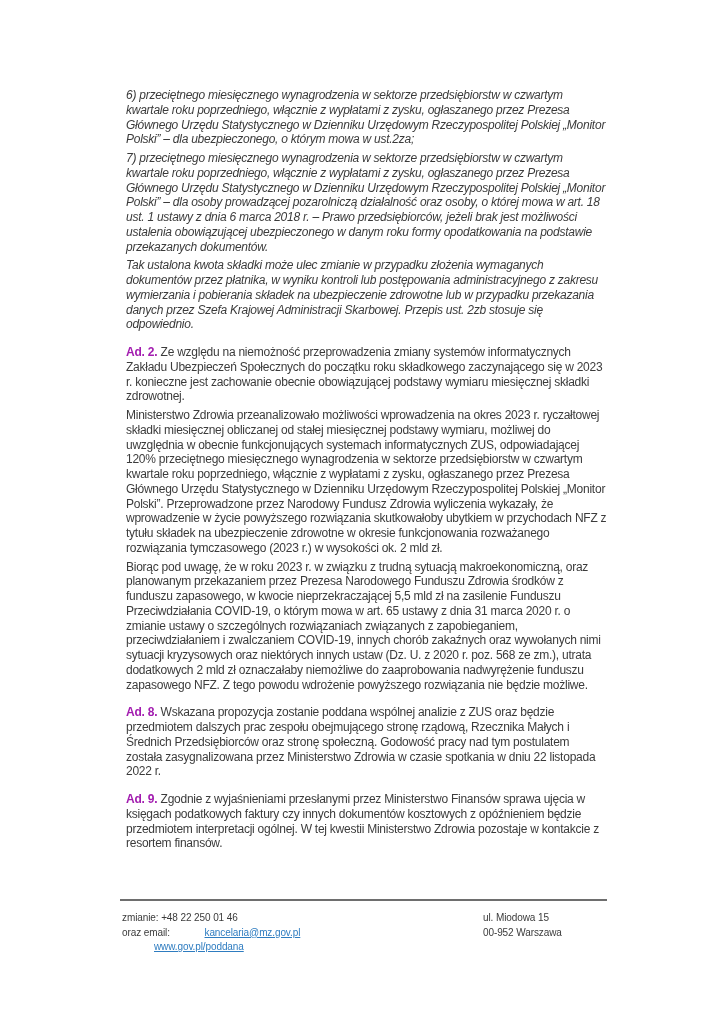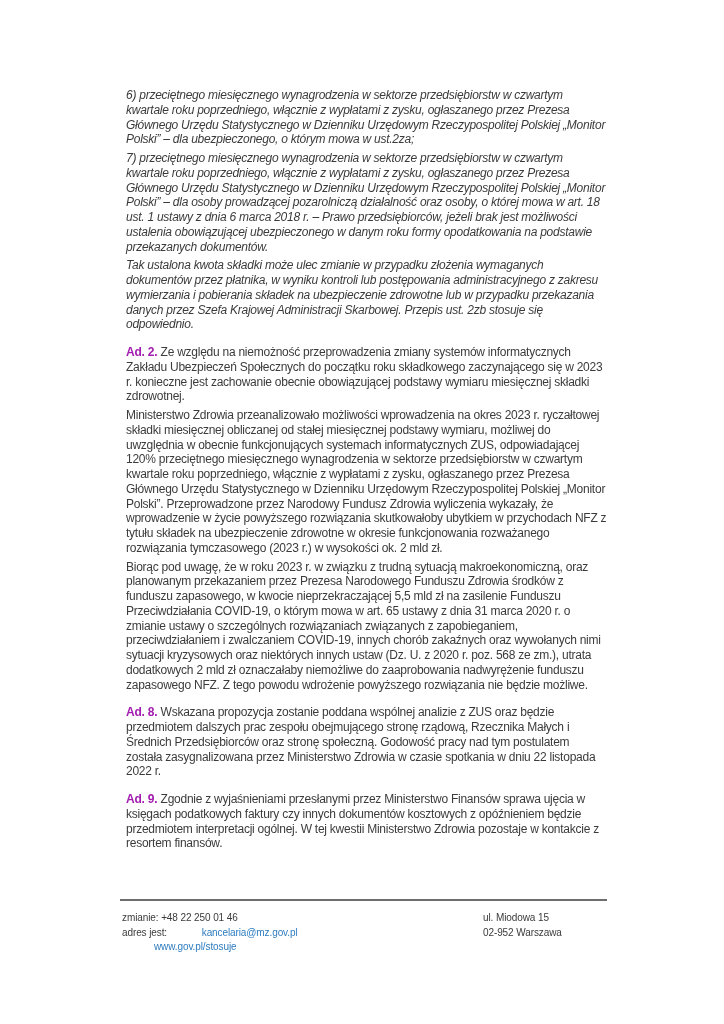--- a/index.html
+++ b/index.html
@@ -55,20 +55,21 @@
     position: absolute;
     left: 483px;
     top: 911px;
     font-size: 10px;
     line-height: 14.5px;
     color: #3b3b3b;
     letter-spacing: -0.1px;
   }
   .footer-left a {
     color: #2e7cc0;
+    text-decoration: underline;
     cursor: pointer;
     padding-left: 32px;
   }
 </style>
 </head>
 <body>
 
 <div class="page">
 
   <main class="content">
@@ -80,22 +81,22 @@
       <p class="para">Biorąc pod uwagę, że w roku 2023 r. w związku z trudną sytuacją makroekonomiczną, oraz planowanym przekazaniem przez Prezesa Narodowego Funduszu Zdrowia środków z funduszu zapasowego, w kwocie nieprzekraczającej 5,5 mld zł na zasilenie Funduszu Przeciwdziałania COVID-19, o którym mowa w art. 65 ustawy z dnia 31 marca 2020 r. o zmianie ustawy o szczególnych rozwiązaniach związanych z zapobieganiem, przeciwdziałaniem i zwalczaniem COVID-19, innych chorób zakaźnych oraz wywołanych nimi sytuacji kryzysowych oraz niektórych innych ustaw (Dz. U. z 2020 r. poz. 568 ze zm.), utrata dodatkowych 2 mld zł oznaczałaby niemożliwe do zaaprobowania nadwyrężenie funduszu zapasowego NFZ. Z tego powodu wdrożenie powyższego rozwiązania nie będzie możliwe.</p>
       <p class="para gap"><strong>Ad. 8.</strong> Wskazana propozycja zostanie poddana wspólnej analizie z ZUS oraz będzie przedmiotem dalszych prac zespołu obejmującego stronę rządową, Rzecznika Małych i Średnich Przedsiębiorców oraz stronę społeczną. Godowość pracy nad tym postulatem została zasygnalizowana przez Ministerstwo Zdrowia w czasie spotkania w dniu 22 listopada 2022 r.</p>
       <p class="para gap"><strong>Ad. 9.</strong>  Zgodnie z wyjaśnieniami przesłanymi przez Ministerstwo Finansów sprawa ujęcia w księgach podatkowych faktury czy innych dokumentów kosztowych z opóźnieniem będzie przedmiotem interpretacji ogólnej. W tej kwestii Ministerstwo Zdrowia pozostaje w kontakcie z resortem finansów.</p>
     </main>
 
   <div class="footer-rule"></div>
 
   <footer>
     <div class="footer-left">
       <div><span>zmianie:</span> <span>+48 22 250 01 46</span></div>
-      <div><span>adres jest:</span> <a>kancelaria@mz.gov.pl</a></div>
-      <div><a>www.gov.pl/stosuje</a></div>
+      <div><span>oraz email:</span> <a>kancelaria@mz.gov.pl</a></div>
+      <div><a>www.gov.pl/poddana</a></div>
     </div>
     <div class="footer-right">
       <div>ul. Miodowa 15</div>
-      <div>02-952 Warszawa</div>
+      <div>00-952 Warszawa</div>
     </div>
   </footer>
 
 </div>
 
 </body></html>

